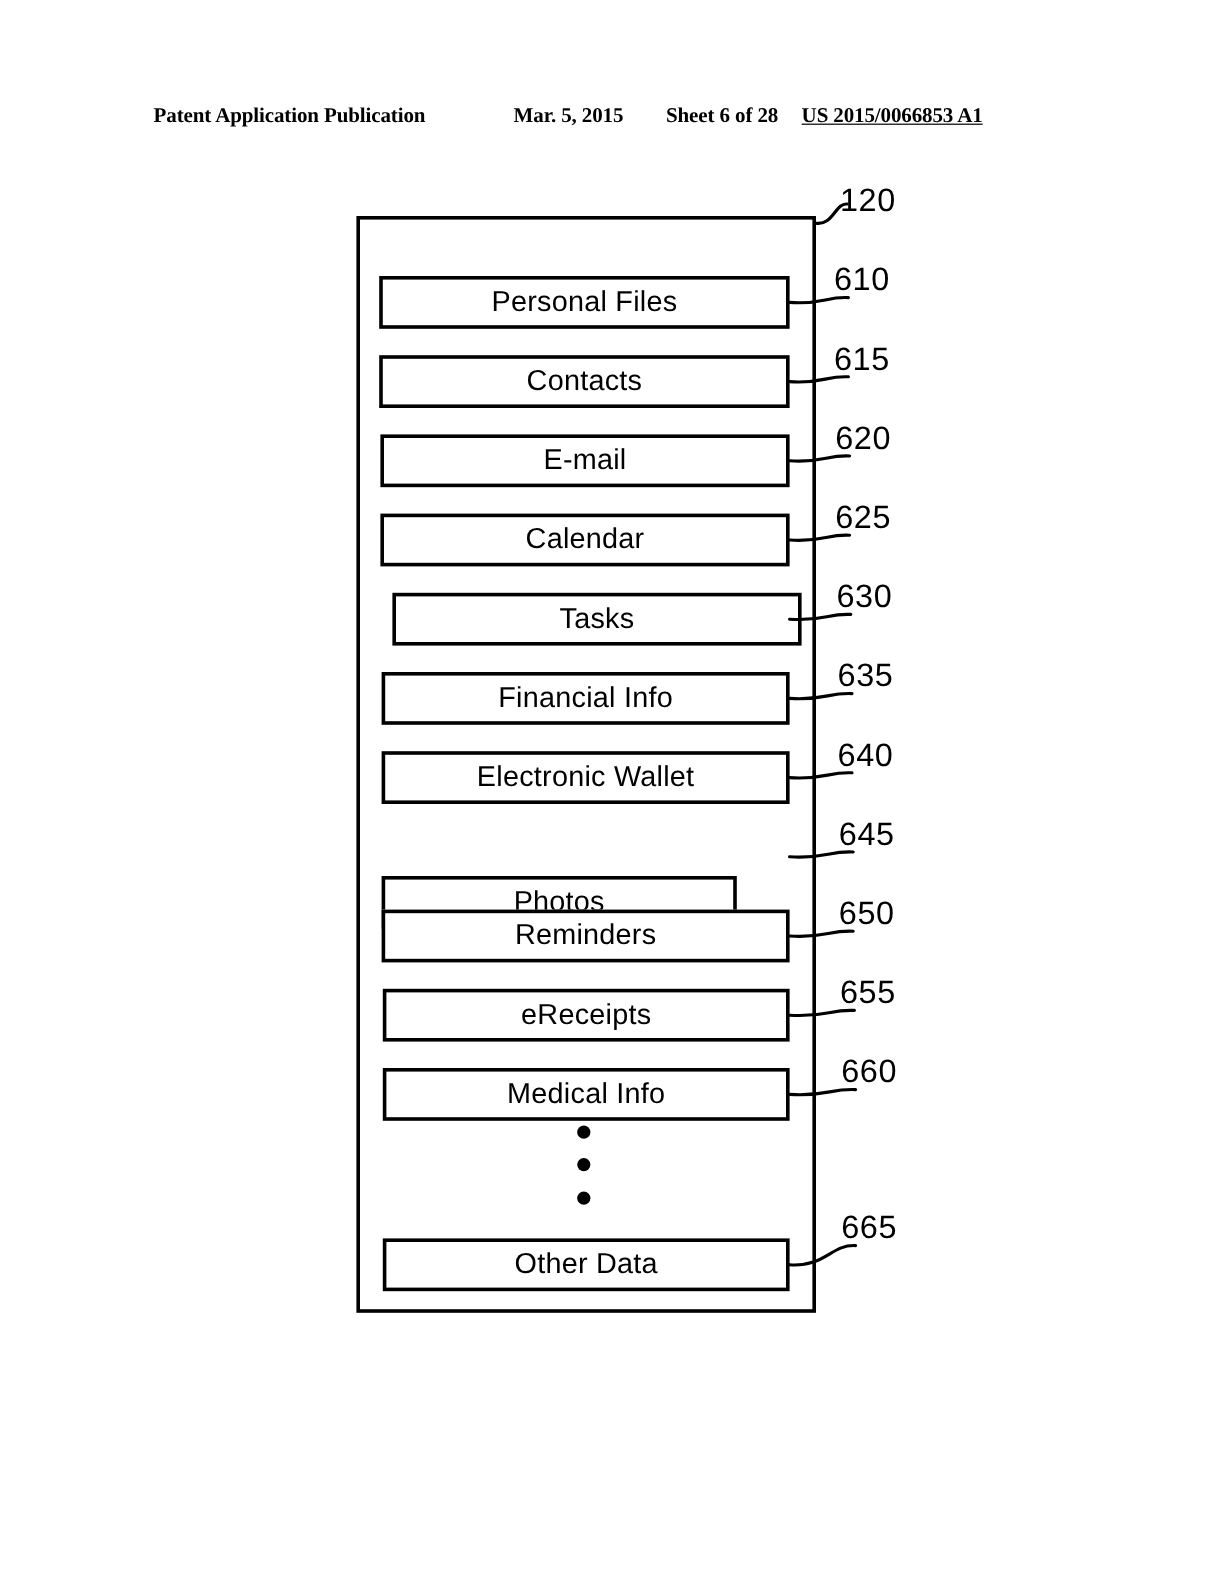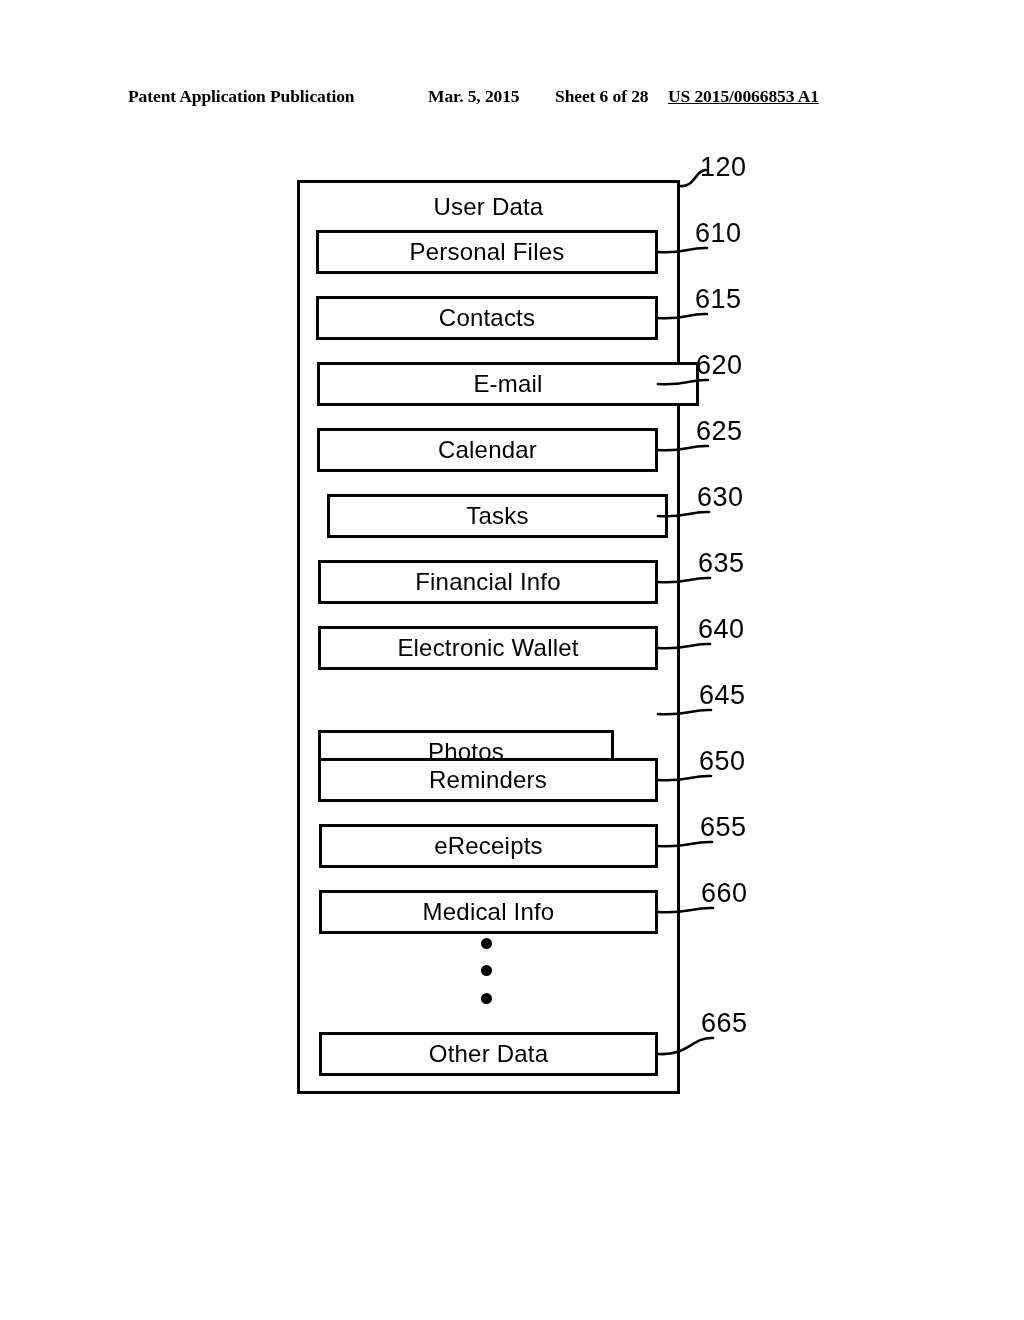--- a/index.html
+++ b/index.html
@@ -141,30 +141,29 @@
 <div id="page-header">
   <span class="hdr-pub">Patent Application Publication</span>
   <span class="hdr-date">Mar. 5, 2015</span>
   <span class="hdr-sheet">Sheet 6 of 28</span>
   <span class="hdr-num">US 2015/0066853 A1</span>
 </div>
 
 <div id="figure">
 
   <div id="outer-box"></div>
-  <div id="outer-title">User Data</div>
 
   <div id="item-boxes">
       <div class="item-box" style="left: 316px; top: 230px; width: 342px;">
         <span class="item-label">Personal Files</span>
       </div>
       <div class="item-box" style="left: 316px; top: 296px; width: 342px;">
         <span class="item-label">Contacts</span>
       </div>
-      <div class="item-box" style="left: 317px; top: 362px; width: 382px;">
+      <div class="item-box" style="left: 317px; top: 362px; width: 341px;">
         <span class="item-label">E-mail</span>
       </div>
       <div class="item-box" style="left: 317px; top: 428px; width: 341px;">
         <span class="item-label">Calendar</span>
       </div>
       <div class="item-box" style="left: 327px; top: 494px; width: 341px;">
         <span class="item-label">Tasks</span>
       </div>
       <div class="item-box" style="left: 318px; top: 560px; width: 340px;">
         <span class="item-label">Financial Info</span>

